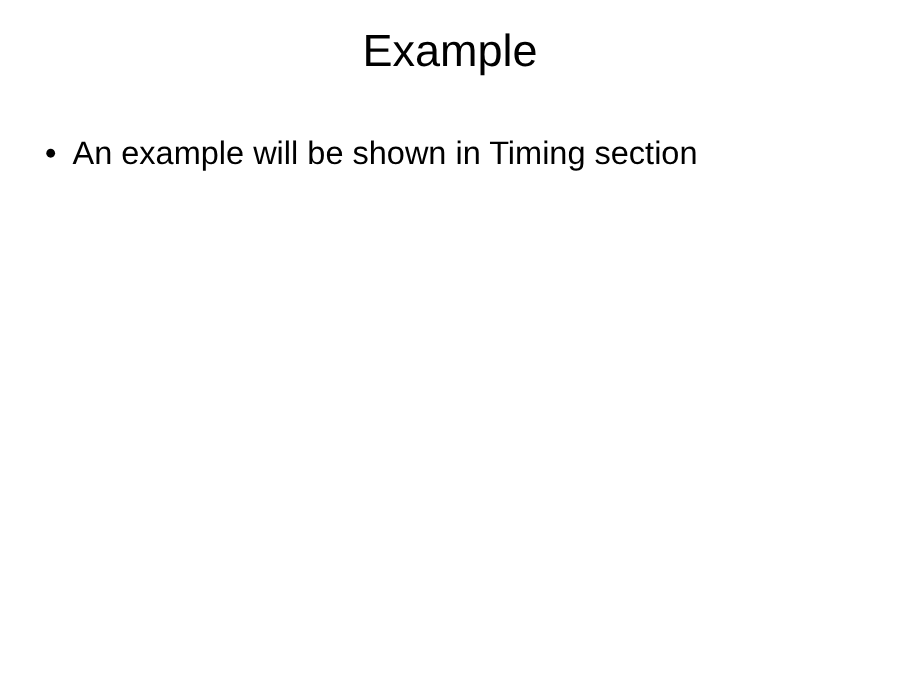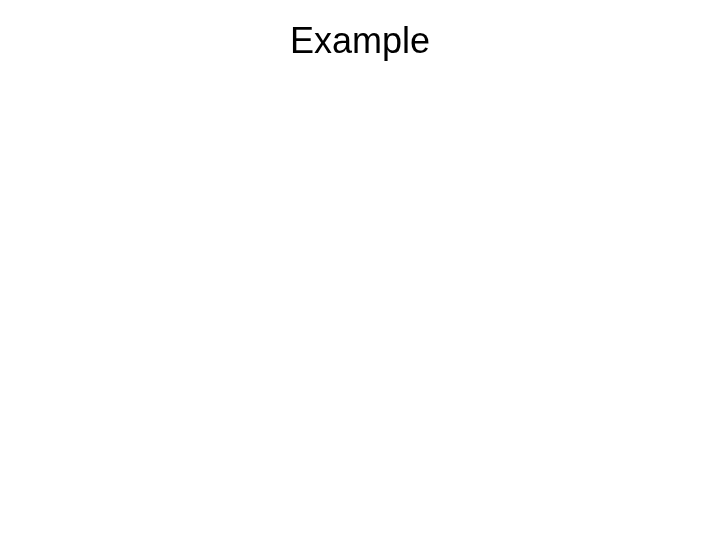--- a/index.html
+++ b/index.html
@@ -45,13 +45,18 @@
       left: 6px;
       top: 0;
       font-size: 26px;
     }
   </style>
 </head>
 <body>
 
 <div class="slide">
   <h1 class="title">Example</h1>
+  <div class="content">
+    <ul class="bullet-list">
+      <li class="bullet-item">An example will be shown in Timing section</li>
+    </ul>
+  </div>
 </div>
 
 </body></html>

